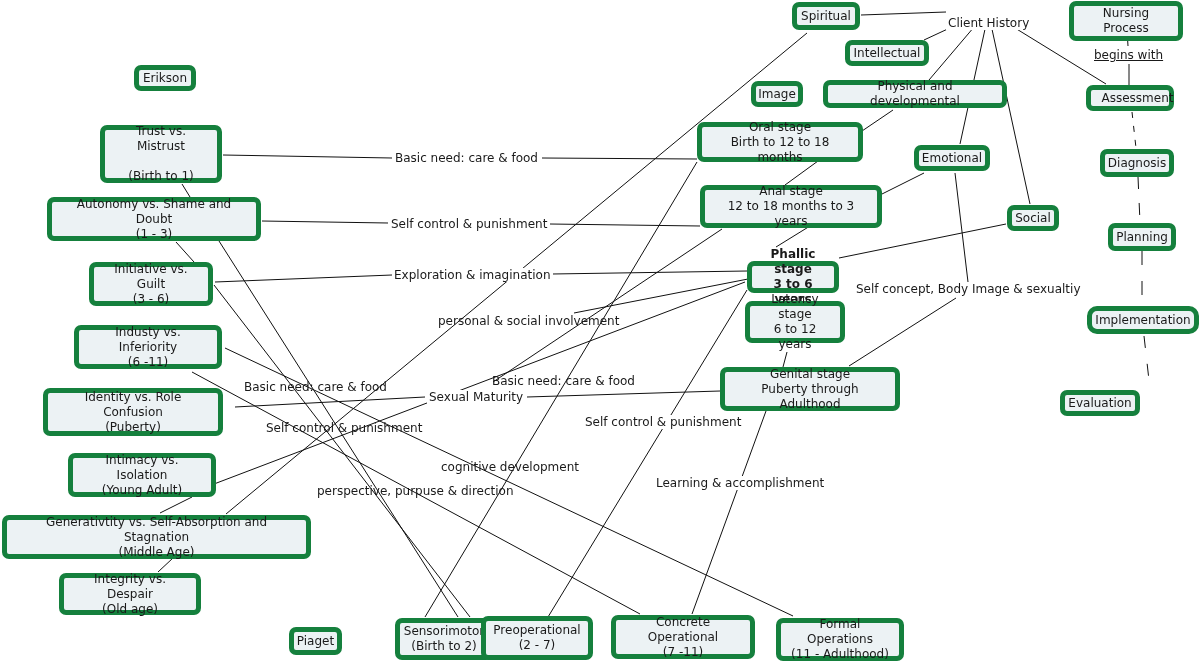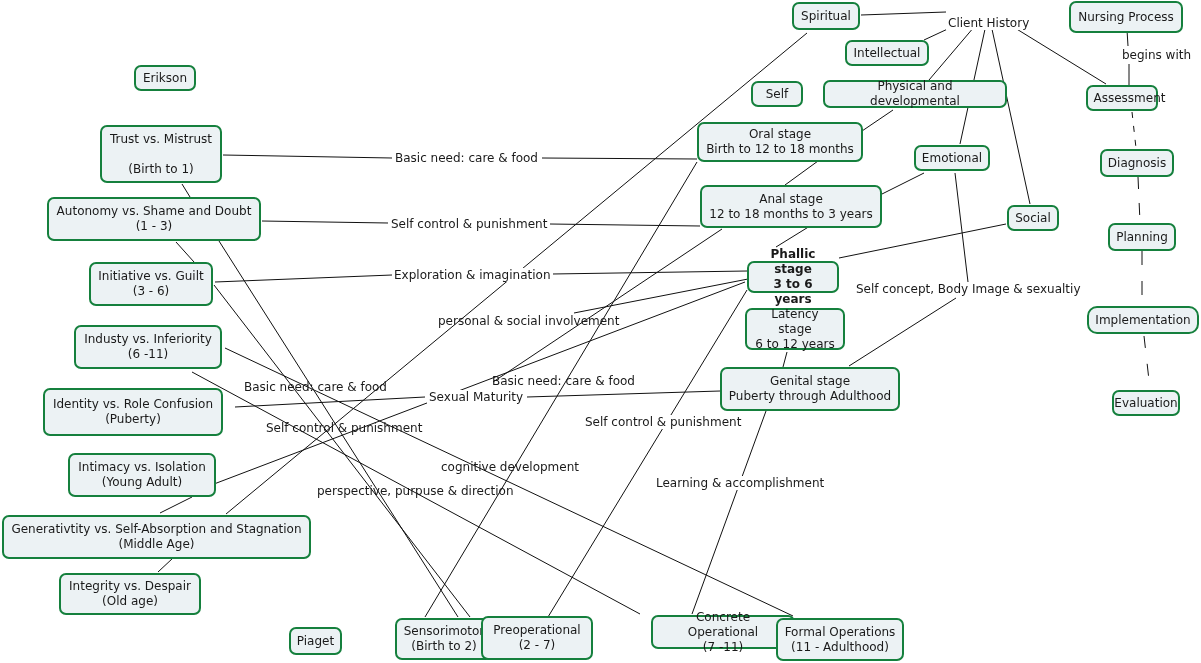--- a/index.html
+++ b/index.html
@@ -1,21 +1,21 @@
 <!DOCTYPE html>
 <html><head>
 <meta charset="utf-8">
 <style>
   html, body { margin: 0; padding: 0; background: #ffffff; }
   body { width: 1201px; height: 663px; position: relative; overflow: hidden;
          font-family: "DejaVu Sans", sans-serif; font-size: 12px; color: #1a1a1a; }
   #links { position: absolute; left: 0; top: 0; width: 1201px; height: 663px; }
   #links line { stroke: #111; stroke-width: 1; }
   .node { position: absolute; box-sizing: border-box; background: #ecf2f4;
-          border: 2px solid #15803d; border-radius: 7px; text-align: center;
+          border: 5px solid #15803d; border-radius: 7px; text-align: center;
           line-height: 15px; padding: 4px 6px; white-space: pre-line;
           display: flex; align-items: center; justify-content: center; }
   .lbl { position: absolute; white-space: nowrap; line-height: 14px;
          background: #fff; padding: 0 2px; }
 </style>
 </head>
 <body>
 
 <svg id="links">
 
@@ -80,62 +80,62 @@
 (6 -11)</div>
 <div class="node" style="left:43px;top:388px;width:180px;height:48px;">Identity vs. Role Confusion
 (Puberty)</div>
 <div class="node" style="left:68px;top:453px;width:148px;height:44px;">Intimacy vs. Isolation
 (Young Adult)</div>
 <div class="node" style="left:2px;top:515px;width:309px;height:44px;">Generativtity vs. Self-Absorption and Stagnation
 (Middle Age)</div>
 <div class="node" style="left:59px;top:573px;width:142px;height:42px;">Integrity vs. Despair
 (Old age)</div>
 
-<div class="node" style="left:751px;top:81px;width:52px;height:26px;">Self</div>
+<div class="node" style="left:751px;top:81px;width:52px;height:26px;">Image</div>
 <div class="node" style="left:697px;top:122px;width:166px;height:40px;">Oral stage
 Birth to 12 to 18 months</div>
 <div class="node" style="left:700px;top:185px;width:182px;height:43px;">Anal stage
 12 to 18 months to 3 years</div>
 <div class="node" style="left:747px;top:261px;width:92px;height:32px;font-weight:bold;">Phallic stage
 3 to 6 years</div>
-<div class="node" style="left:745px;top:308px;width:100px;height:42px;">Latency stage
+<div class="node" style="left:745px;top:301px;width:100px;height:42px;">Latency stage
 6 to 12 years</div>
 <div class="node" style="left:720px;top:367px;width:180px;height:44px;">Genital stage
 Puberty through Adulthood</div>
 
 <div class="node" style="left:289px;top:627px;width:53px;height:28px;">Piaget</div>
 <div class="node" style="left:363px;top:618px;width:98px;height:42px;margin-left:32px;">Sensorimotor
 (Birth to 2)</div>
 <div class="node" style="left:481px;top:616px;width:112px;height:44px;text-align:center;">Preoperational
 (2 - 7)</div>
-<div class="node" style="left:611px;top:615px;width:144px;height:34px;margin-left:40px;">Concrete Operational
+<div class="node" style="left:611px;top:615px;width:144px;height:44px;">Concrete Operational
 (7 -11)</div>
 <div class="node" style="left:776px;top:618px;width:128px;height:43px;">Formal Operations
 (11 - Adulthood)</div>
 
 <div class="node" style="left:792px;top:2px;width:68px;height:28px;">Spiritual</div>
 <div class="lbl" style="left:946px;top:16px;">Client History</div>
 <div class="node" style="left:845px;top:40px;width:84px;height:26px;">Intellectual</div>
 <div class="node" style="left:823px;top:80px;width:184px;height:28px;">Physical and developmental</div>
 <div class="node" style="left:914px;top:145px;width:76px;height:26px;">Emotional</div>
 <div class="node" style="left:1007px;top:205px;width:52px;height:26px;">Social</div>
 
-<div class="node" style="left:1069px;top:1px;width:114px;height:32px;">Nursing Process</div>
-<div class="node" style="left:1086px;top:85px;width:72px;height:26px;padding-left:21px;">Assessment</div>
+<div class="node" style="left:1069px;top:1px;width:114px;height:40px;">Nursing Process</div>
+<div class="node" style="left:1086px;top:85px;width:88px;height:26px;padding-left:21px;">Assessment</div>
 <div class="node" style="left:1100px;top:149px;width:74px;height:28px;">Diagnosis</div>
 <div class="node" style="left:1108px;top:223px;width:68px;height:28px;">Planning</div>
 <div class="node" style="left:1087px;top:306px;width:112px;height:28px;border-radius:10px;">Implementation</div>
-<div class="node" style="left:1112px;top:390px;width:68px;height:26px;">Evaluation</div>
+<div class="node" style="left:1060px;top:390px;width:80px;height:26px;">Evaluation</div>
 
 <div class="lbl" style="left:393px;top:151px;">Basic need: care &amp; food</div>
 <div class="lbl" style="left:389px;top:217px;">Self control &amp; punishment</div>
 <div class="lbl" style="left:392px;top:268px;">Exploration &amp; imagination</div>
 <div class="lbl" style="left:436px;top:314px;background:transparent;">personal &amp; social involvement</div>
 <div class="lbl" style="left:490px;top:374px;background:transparent;">Basic need: care &amp; food</div>
 <div class="lbl" style="left:242px;top:380px;background:transparent;">Basic need: care &amp; food</div>
 <div class="lbl" style="left:427px;top:390px;">Sexual Maturity</div>
 <div class="lbl" style="left:264px;top:421px;background:transparent;">Self control &amp; punishment</div>
 <div class="lbl" style="left:583px;top:415px;">Self control &amp; punishment</div>
 <div class="lbl" style="left:439px;top:460px;background:transparent;">cognitive development</div>
 <div class="lbl" style="left:315px;top:484px;background:transparent;">perspective, purpuse &amp; direction</div>
 <div class="lbl" style="left:654px;top:476px;">Learning &amp; accomplishment</div>
 <div class="lbl" style="left:854px;top:282px;">Self concept, Body Image &amp; sexualtiy</div>
-<div class="lbl" style="left:1120px;top:48px;">begins with</div>
+<div class="lbl" style="left:1092px;top:48px;text-decoration:underline;">begins with</div>
 
 </body></html>

